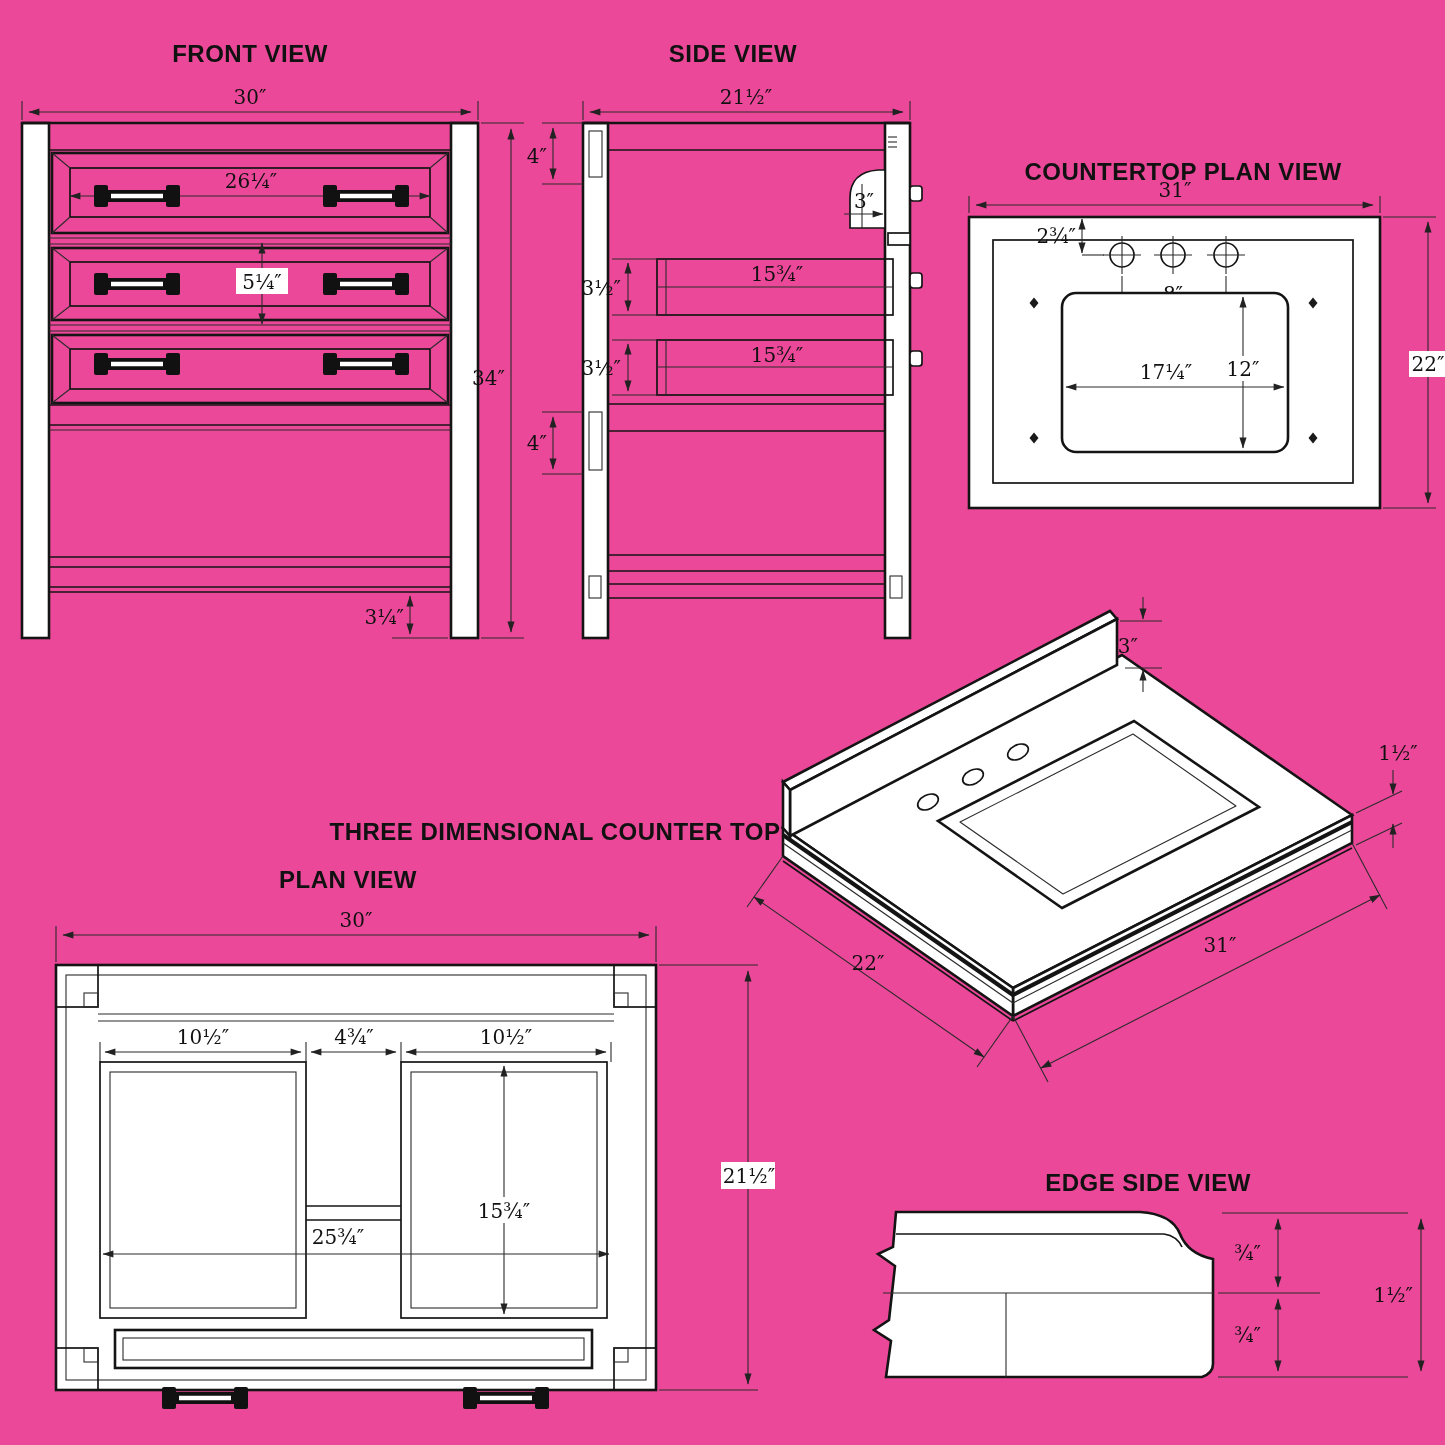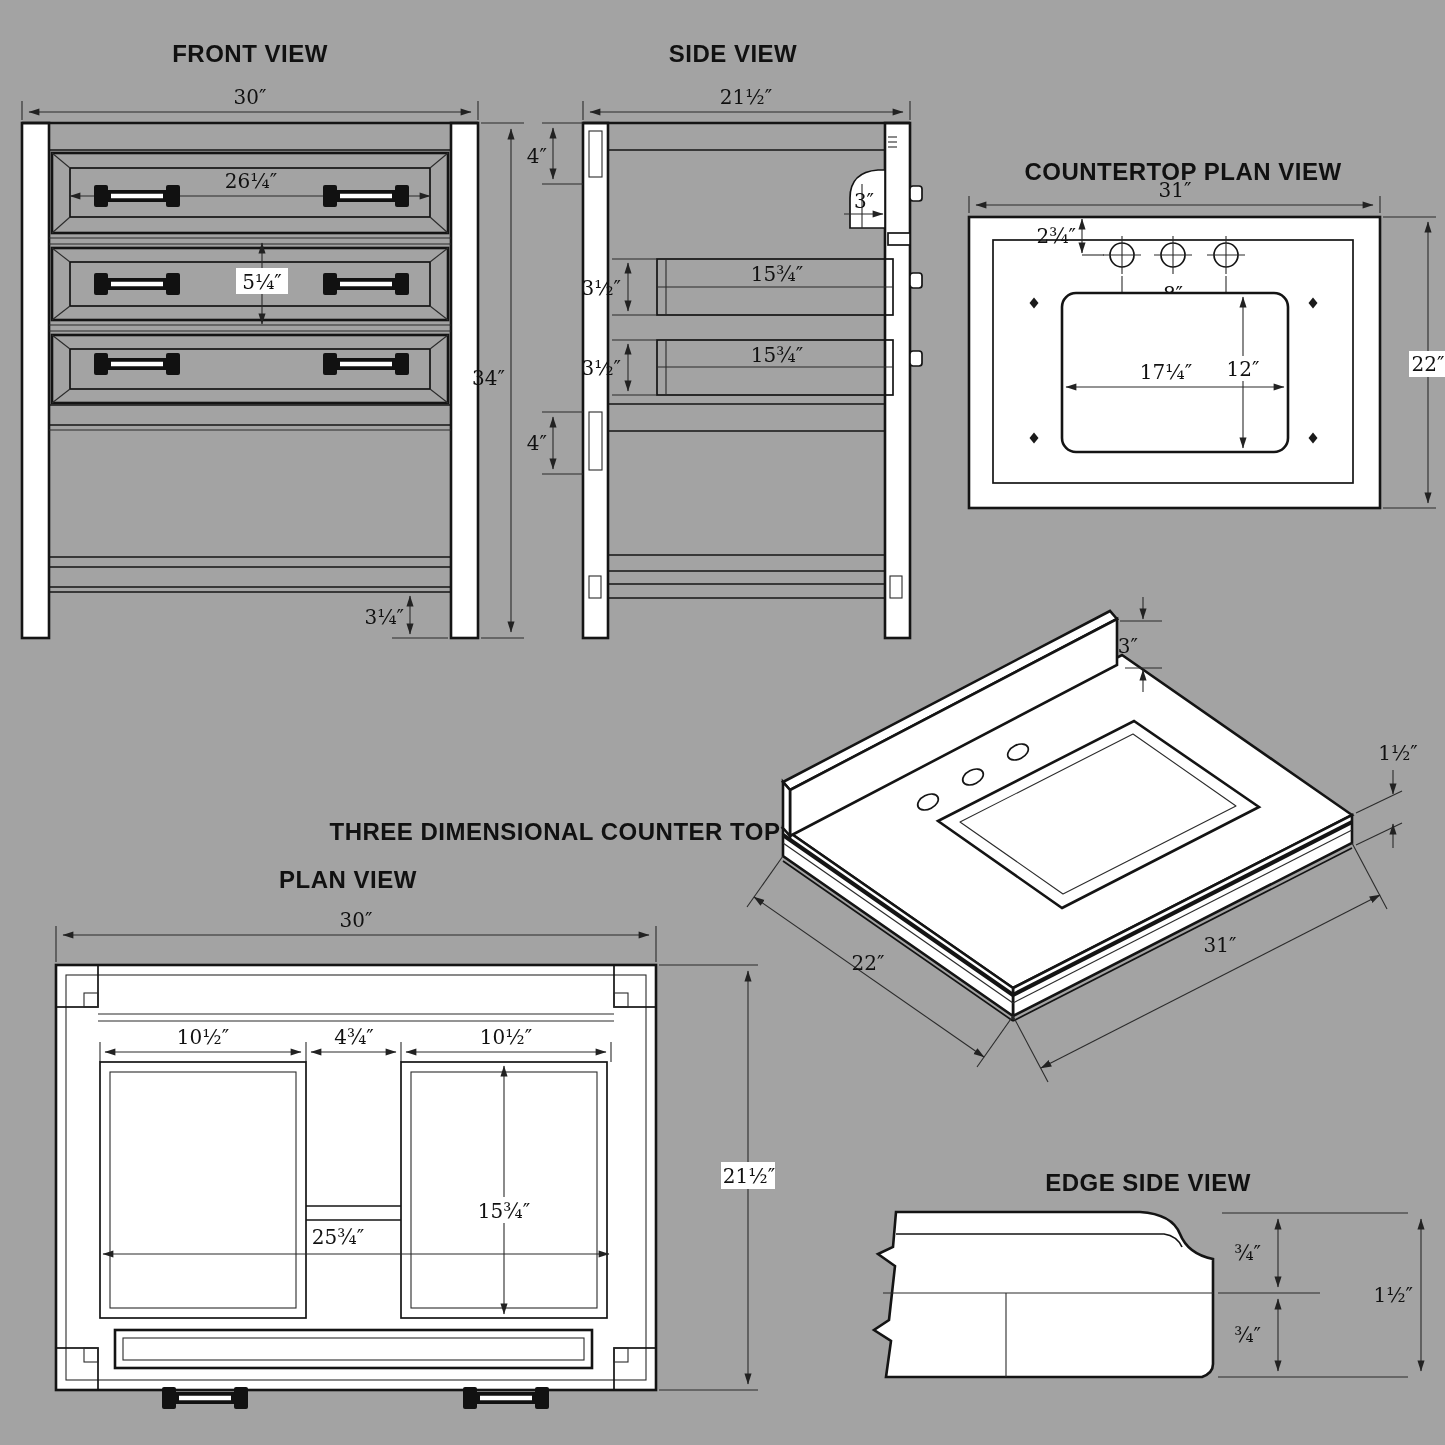--- a/index.html
+++ b/index.html
@@ -1,16 +1,16 @@
 <!DOCTYPE html>
 <html><head>
 <meta charset="utf-8">
 <style>
   html,body{margin:0;padding:0;background:#fff;}
-  #stage{position:relative;width:1445px;height:1445px;background:#a3a3a3;overflow:hidden;
+  #stage{position:relative;width:1445px;height:1445px;background:#ec4899;overflow:hidden;
          font-family:"Liberation Sans",sans-serif;}
   svg{position:absolute;left:0;top:0;}
   .h {stroke:#141414;stroke-width:2.6;fill:none;stroke-linejoin:miter;}
   .m {stroke:#141414;stroke-width:1.7;fill:none;}
   .t {stroke:#2b2b2b;stroke-width:1.1;fill:none;}
   .d {stroke:#2b2b2b;stroke-width:1.1;fill:none;}
   .b4{stroke:#141414;stroke-width:4.2;fill:none;}
   .wf{fill:#ffffff;}
   text.lbl{font:20px "DejaVu Serif","Liberation Serif",serif;fill:#111;}
   text.ttl{font:700 24px "Liberation Sans",sans-serif;fill:#111;letter-spacing:.5px;}

